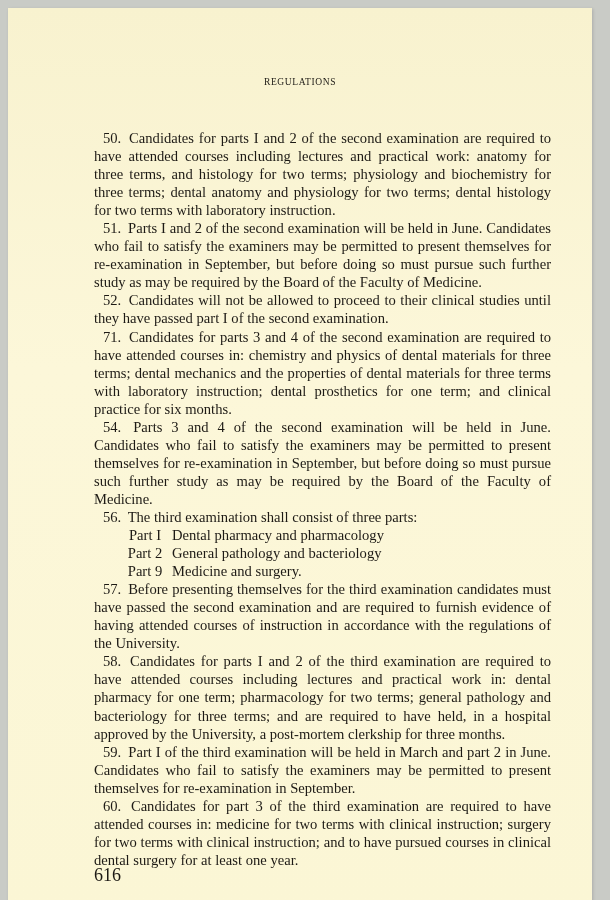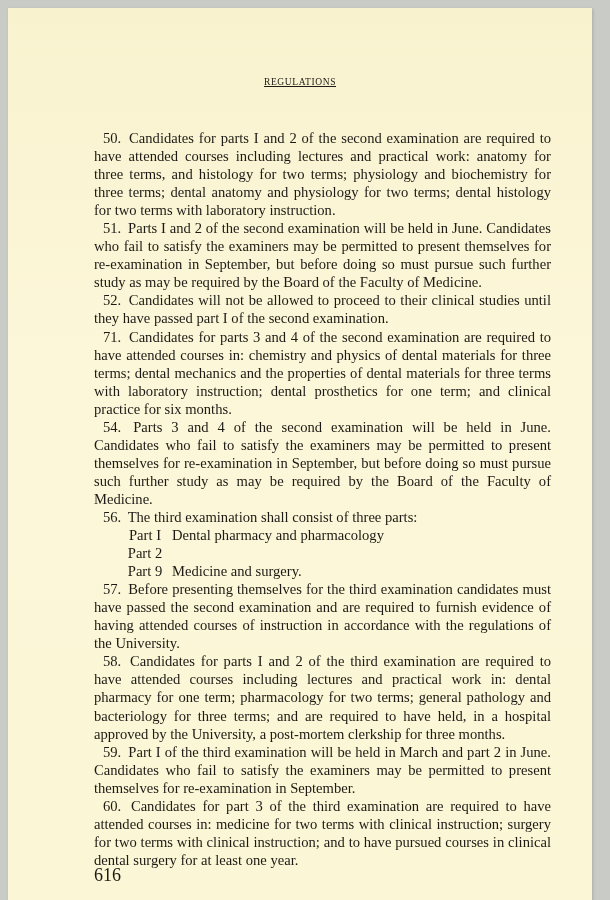--- a/index.html
+++ b/index.html
@@ -23,21 +23,20 @@
     .running-head {
       position: absolute;
       top: 69px;
       left: 0;
       width: 100%;
       text-align: center;
       font-family: "Liberation Serif", "DejaVu Serif", serif;
       font-size: 9.5px;
       letter-spacing: 0.6px;
       color: #1e1b16;
-      text-decoration: underline;
     }
     .body-text {
       position: absolute;
       left: 86px;
       top: 121px;
       width: 457px;
       font-family: "Liberation Serif", "DejaVu Serif", serif;
       font-size: 14.6px;
       line-height: 18.05px;
       color: #1d1a15;
@@ -86,20 +85,21 @@
     <p class="para"><span class="num">71.</span> <span>Candidates for parts 3 and 4 of the second examination are required to have attended courses in: chemistry and physics of dental materials for three terms; dental mechanics and the properties of dental materials for three terms with laboratory instruction; dental prosthetics for one term; and clinical practice for six months.</span></p>
     <p class="para"><span class="num">54.</span> <span>Parts 3 and 4 of the second examination will be held in June. Candidates who fail to satisfy the examiners may be permitted to present themselves for re-examination in September, but before doing so must pursue such further study as may be required by the Board of the Faculty of Medicine.</span></p>
     <p class="para"><span class="num">56.</span> <span>The third examination shall consist of three parts:</span></p>
     <ul class="parts-list">
       <li>
           <span class="part-label">Part I</span>
           <span>Dental pharmacy and pharmacology</span>
         </li>
       <li>
           <span class="part-label">Part 2</span>
+          <span>General pathology and bacteriology</span>
         </li>
       <li>
           <span class="part-label">Part 9</span>
           <span>Medicine and surgery.</span>
         </li>
     </ul>
     <p class="para"><span class="num">57.</span> <span>Before presenting themselves for the third examination candidates must have passed the second examination and are required to furnish evidence of having attended courses of instruction in accordance with the regulations of the University.</span></p>
     <p class="para"><span class="num">58.</span> <span>Candidates for parts I and 2 of the third examination are required to have attended courses including lectures and practical work in: dental pharmacy for one term; pharmacology for two terms; general pathology and bacteriology for three terms; and are required to have held, in a hospital approved by the University, a post-mortem clerkship for three months.</span></p>
     <p class="para"><span class="num">59.</span> <span>Part I of the third examination will be held in March and part 2 in June. Candidates who fail to satisfy the examiners may be permitted to present themselves for re-examination in September.</span></p>
     <p class="para"><span class="num">60.</span> <span>Candidates for part 3 of the third examination are required to have attended courses in: medicine for two terms with clinical instruction; surgery for two terms with clinical instruction; and to have pursued courses in clinical dental surgery for at least one year.</span></p>

